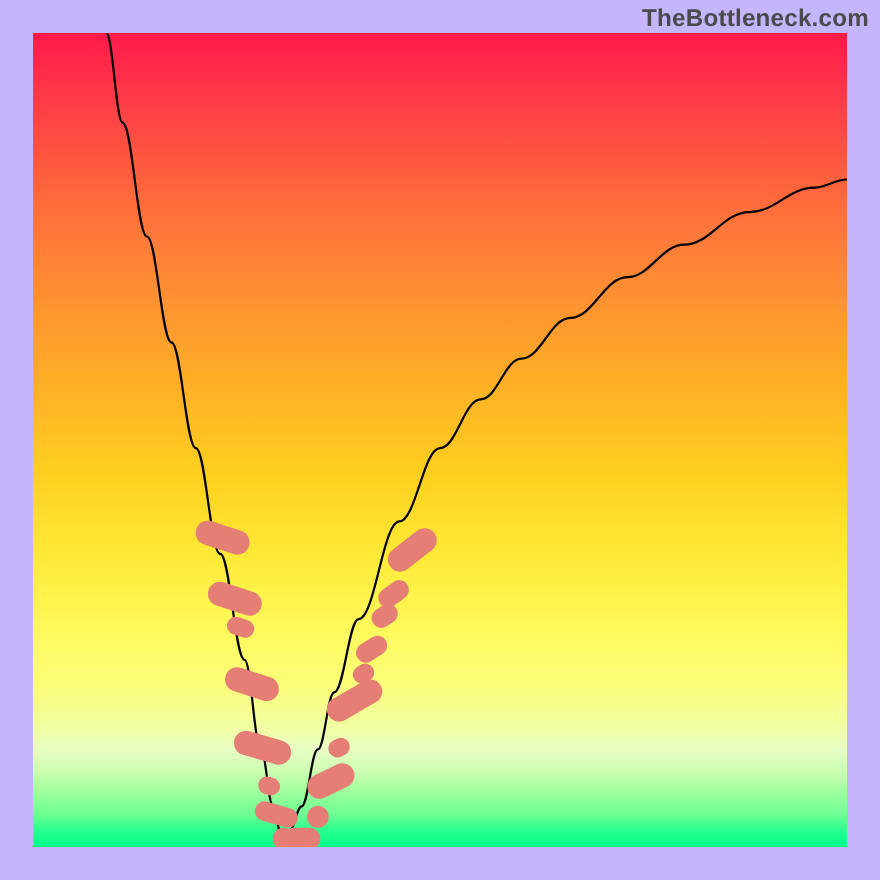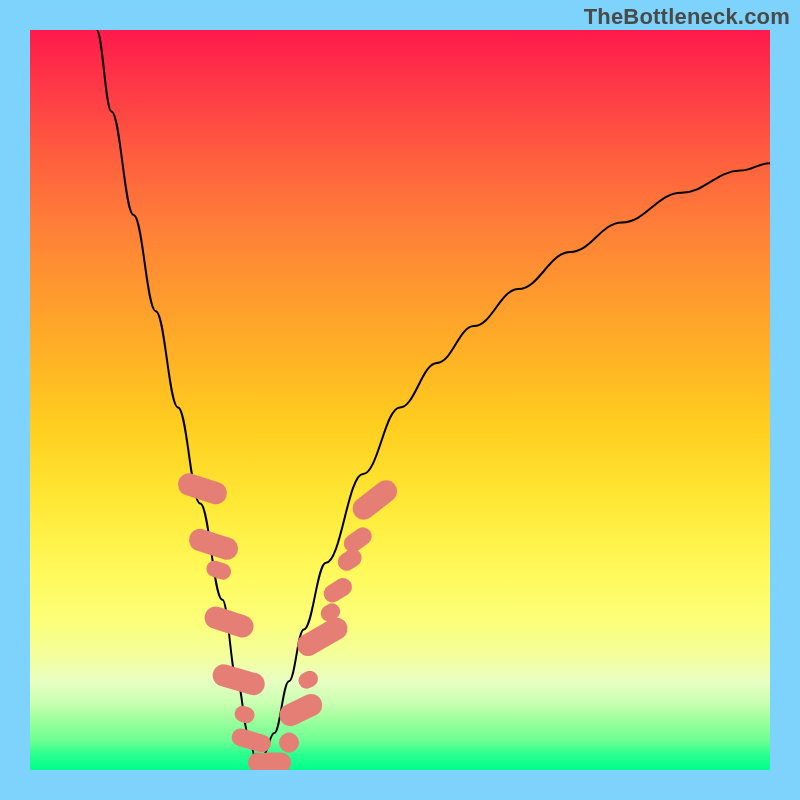--- a/index.html
+++ b/index.html
@@ -6,21 +6,21 @@
     margin: 0;
     padding: 0;
     width: 800px;
     height: 800px;
     overflow: hidden;
     font-family: Arial, Helvetica, sans-serif;
   }
   .frame {
     width: 800px;
     height: 800px;
-    background: #7dd3fc;
+    background: #c4b5fd;
     position: relative;
   }
   .watermark {
     position: absolute;
     top: 4px;
     right: 10px;
     color: #4a4a4a;
     font-size: 22px;
     font-weight: 600;
     letter-spacing: 0.2px;

